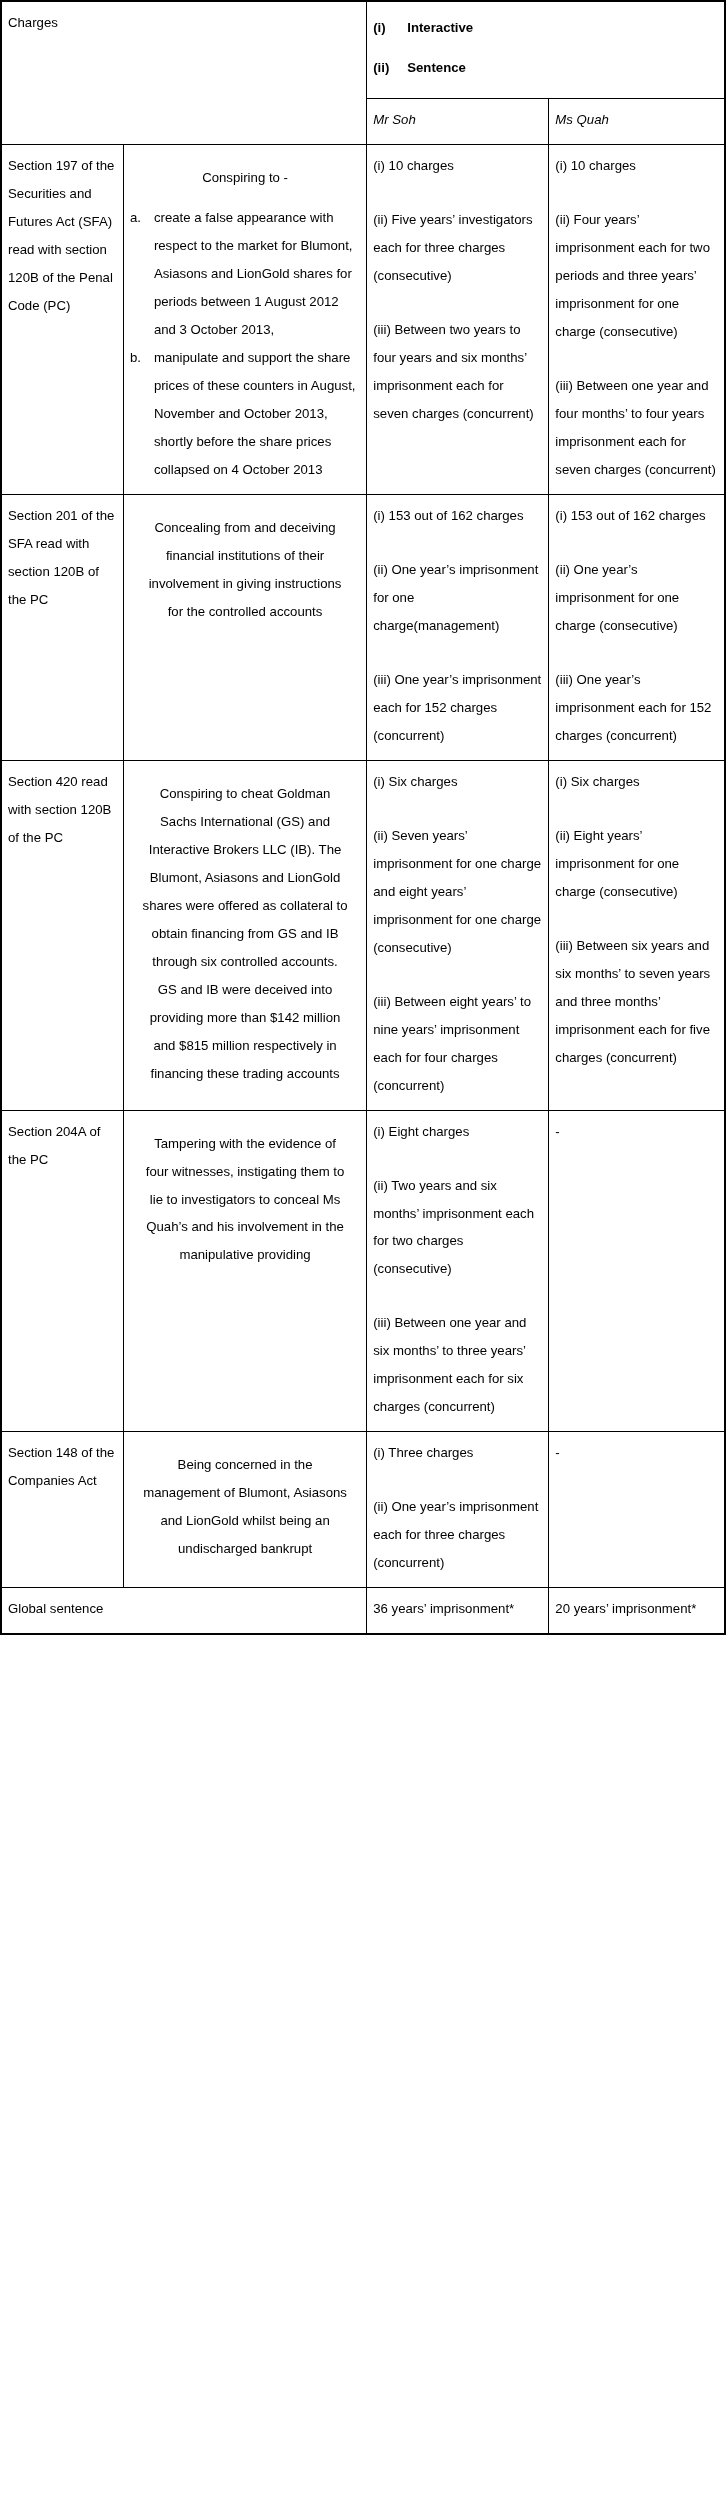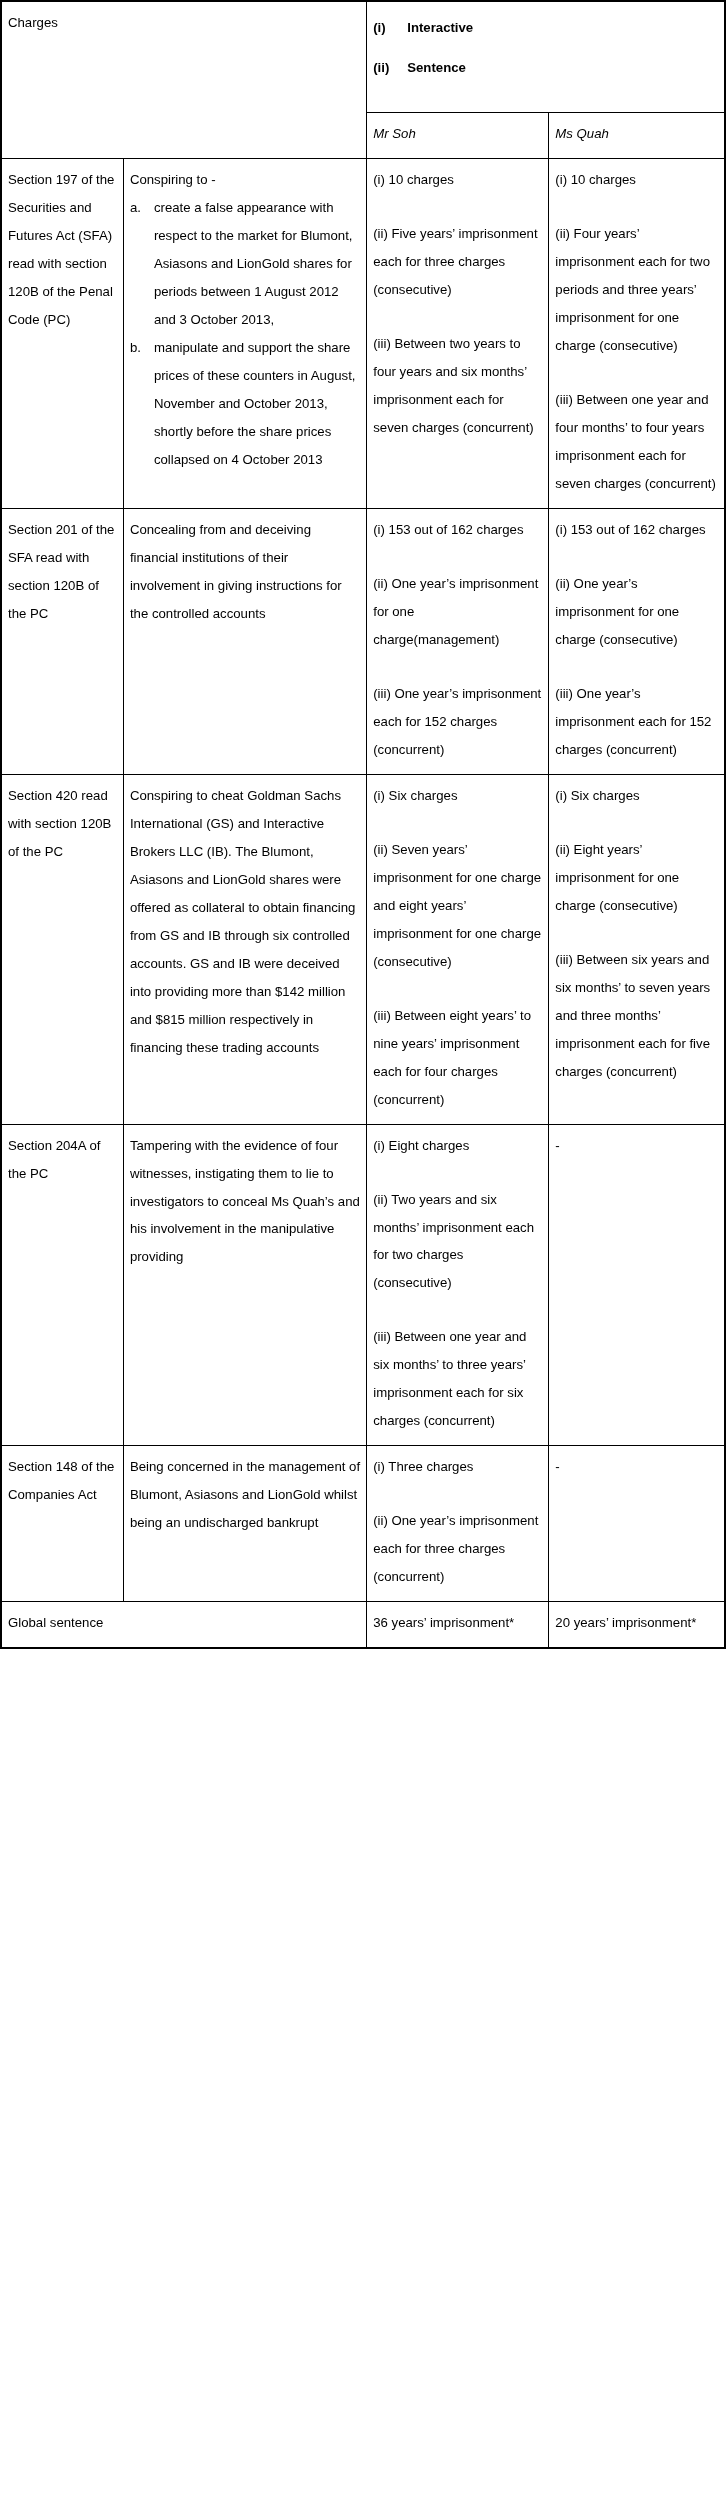--- a/index.html
+++ b/index.html
@@ -58,21 +58,21 @@
     font-weight: bold;
     font-size: 13.5px;
     line-height: 1.0;
     padding: 6px 4px 8px 10px;
   }
   .cs-line {
     display: flex;
     align-items: baseline;
     margin: 5px 0 12px 0;
   }
-  .cs-line:last-child { margin-bottom: 20px; }
+  .cs-line:last-child { margin-bottom: 6px; }
   .cs-rom {
     width: 34px;
     flex: 0 0 34px;
     font-weight: bold;
   }
   .cs-lbl { font-weight: bold; }
 
   .hdr-person {
     text-align: center;
     font-weight: bold;
@@ -108,21 +108,21 @@
     padding-left: 24px;
     margin: 0;
     line-height: 2.12;
   }
   ul.sublist > li .marker {
     position: absolute;
     left: 0;
     top: 0;
   }
 
-  .intro-line { margin: 0; line-height: 2.12; }
+  .intro-line { margin: 12px; line-height: 2.12; text-align: center; }
 
   
   .global-label {
     font-weight: bold;
     vertical-align: top;
     line-height: 1.9;
     padding-top: 8px;
   }
   .global-val {
     text-align: center;
@@ -167,21 +167,21 @@
           <td class="cell-section">Section 197 of the Securities and Futures Act (SFA) read with section 120B of the Penal Code (PC)</td>
           <td class="cell-desc">
             <div class="intro-line">Conspiring to -</div>
             <ul class="sublist">
               <li><span class="marker">a.</span><span>create a false appearance with respect to the market for Blumont, Asiasons and LionGold shares for periods between 1 August 2012 and 3 October 2013,</span></li>
               <li><span class="marker">b.</span><span>manipulate and support the share prices of these counters in August, November and October 2013, shortly before the share prices collapsed on 4 October 2013</span></li>
             </ul>
           </td>
           <td class="cell-sent">
             <div class="sent-item">(i) 10 charges</div>
-            <div class="sent-item">(ii) Five years’ imprisonment each for three charges (consecutive)</div>
+            <div class="sent-item">(ii) Five years’ investigators each for three charges (consecutive)</div>
             <div class="sent-item">(iii) Between two years to four years and six months’ imprisonment each for seven charges (concurrent)</div>
           </td>
           <td class="cell-sent">
             <div class="sent-item">(i) 10 charges</div>
             <div class="sent-item">(ii) Four years’ imprisonment each for two periods and three years’ imprisonment for one charge (consecutive)</div>
             <div class="sent-item">(iii) Between one year and four months’ to four years imprisonment each for seven charges (concurrent)</div>
           </td>
         </tr>
         <tr>
           <td class="cell-section">Section 201 of the SFA read with section 120B of the PC</td>

